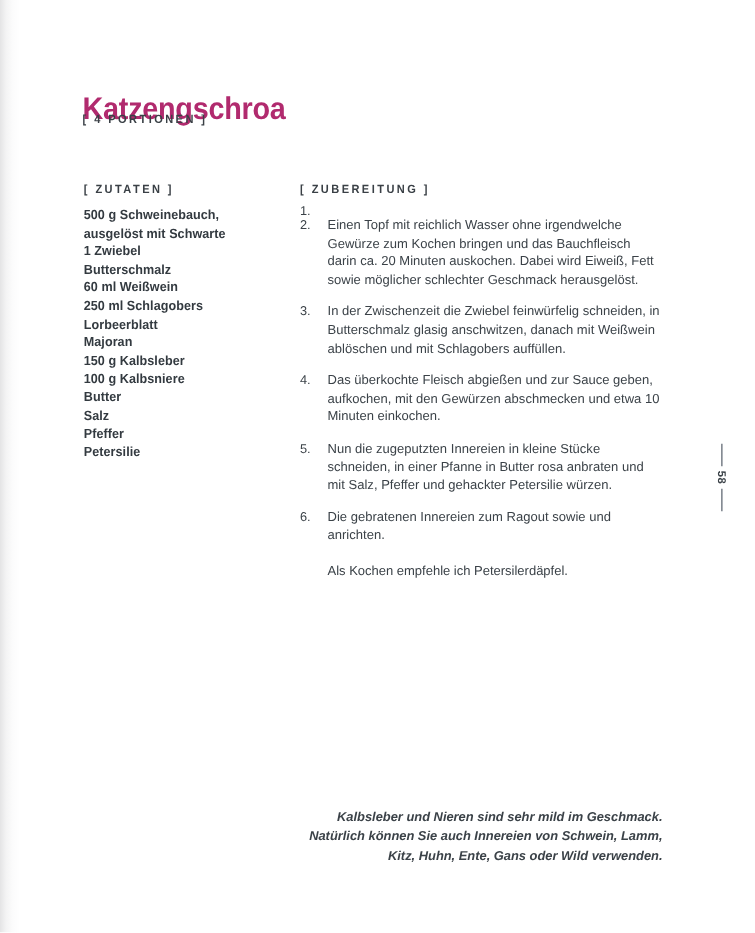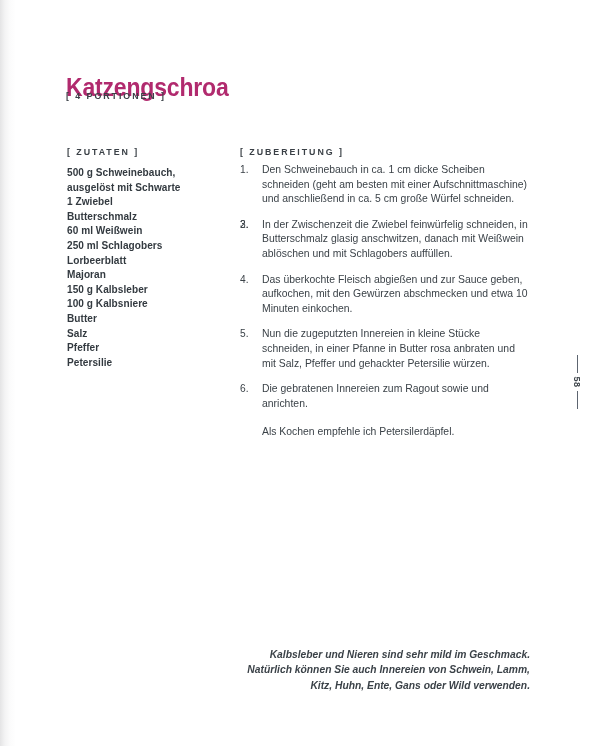--- a/index.html
+++ b/index.html
@@ -203,25 +203,25 @@
     <li>Pfeffer</li>
     <li>Petersilie</li>
   </ul>
 
   <div class="sec-head" id="zubereitung-head">[ ZUBEREITUNG ]</div>
 
   <div class="steps">
 
     <div class="step">
       <span class="num">1.</span>
-      <span>Den Schweinebauch in ca. 1 cm dicke Scheiben schneiden (geht am besten mit einer Aufschnittmaschine) und anschließend in ca. 5 cm große Würfel schneiden.</span>
     </div>
 
     <div class="step">
       <span class="num">2.</span>
+      <span>Einen Topf mit reichlich Wasser ohne irgendwelche Gewürze zum Kochen bringen und das Bauchfleisch darin ca. 20 Minuten auskochen. Dabei wird Eiweiß, Fett sowie möglicher schlechter Geschmack herausgelöst.</span>
     </div>
 
     <div class="step">
       <span class="num">3.</span>
       <span>In der Zwischenzeit die Zwiebel feinwürfelig schneiden, in Butterschmalz glasig anschwitzen, danach mit Weißwein ablöschen und mit Schlagobers auffüllen.</span>
     </div>
 
     <div class="step">
       <span class="num">4.</span>
       <span>Das überkochte Fleisch abgießen und zur Sauce geben, aufkochen, mit den Gewürzen abschmecken und etwa 10 Minuten einkochen.</span>

